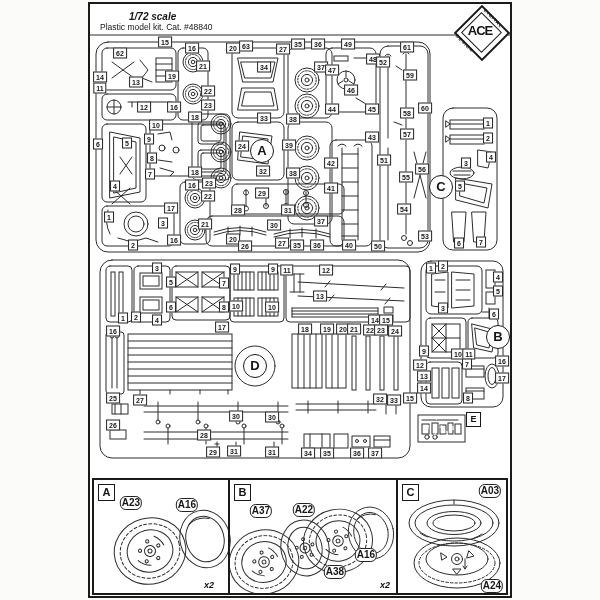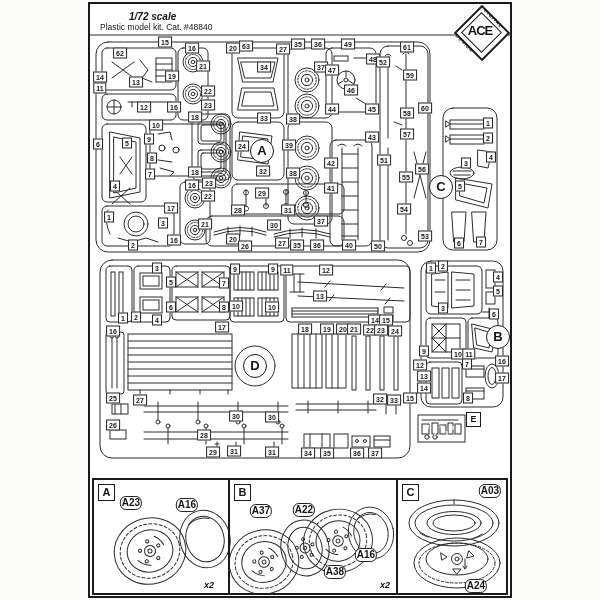--- a/index.html
+++ b/index.html
@@ -556,16 +556,16 @@
         <div class="etag" style="left: 347px; top: 431px;">3</div>
         <div class="etag" style="left: 359px; top: 431px;">5</div>
         <div class="etag" style="left: 333px; top: 436px;">1</div>
         <div class="tag big" style="left: 43px; top: 501px;">A23</div>
         <div class="tag big" style="left: 99px; top: 503px;">A16</div>
         <div class="tag big" style="left: 173px; top: 509px; text-align: center;">A37</div>
         <div class="tag big" style="left: 216px; top: 508px;">A22</div>
         <div class="tag big" style="left: 247px; top: 570px;">A38</div>
         <div class="tag big" style="left: 278px; top: 553px;">A16</div>
         <div class="tag big" style="left: 402px; top: 489px;">A03</div>
-        <div class="tag big" style="left: 388px; top: 584px;">A24</div>
+        <div class="tag big" style="left: 404px; top: 584px;">A24</div>
       </div>
   </div>
 </div>
 
 </body></html>

